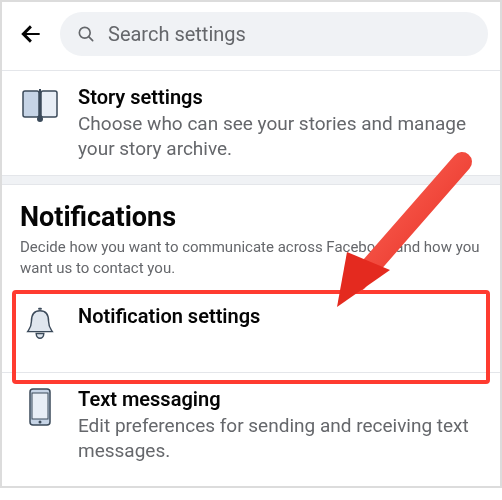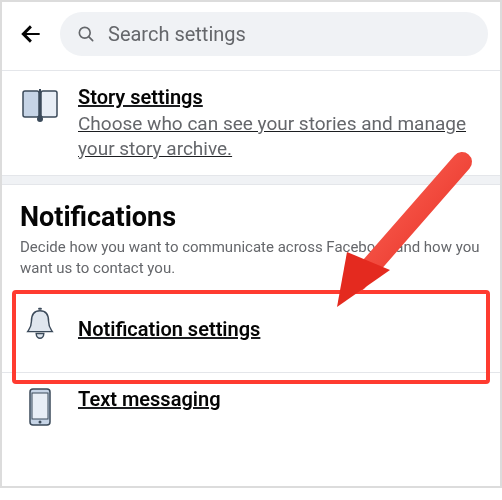--- a/index.html
+++ b/index.html
@@ -4,21 +4,21 @@
 <style>
   * { box-sizing: border-box; margin: 0; padding: 0; }
   html, body { width: 502px; height: 500px; font-family: -apple-system, BlinkMacSystemFont, "Segoe UI", Roboto, Helvetica, Arial, sans-serif; background: #fff; color: #1c1e21; }
   .frame { width: 502px; height: 488px; border: 2px solid #dcdcdc; position: relative; overflow: hidden; background: #fff; }
   .header { display: flex; align-items: center; padding: 10px 12px 14px 12px; gap: 12px; }
   .back { width: 34px; height: 34px; display: flex; align-items: center; justify-content: center; }
   .search-pill { flex: 1; background: #f0f2f5; border-radius: 24px; height: 44px; display: flex; align-items: center; padding: 0 16px; color: #65676b; gap: 12px; }
   .search-pill .ph { font-size: 20px; color: #65676b; }
   .divider { height: 1px; background: #e4e6ea; }
   .thick-divider { height: 10px; background: #f0f2f5; border-top: 1px solid #e4e6ea; border-bottom: 1px solid #e4e6ea; }
-  .row { display: flex; align-items: flex-start; padding: 14px 18px; gap: 18px; text-decoration: underline; }
+  .row { display: flex; align-items: flex-start; padding: 14px 18px; gap: 18px; }
   .row .icon { width: 40px; height: 40px; flex: 0 0 40px; display: flex; align-items: center; justify-content: center; }
   .row .text { flex: 1; }
   .row .title { font-size: 20px; font-weight: 600; color: #050505; line-height: 1.2; margin-bottom: 3px; }
   .row .sub { font-size: 19px; color: #65676b; line-height: 1.3; }
   .section { padding: 16px 18px 8px 18px; }
   .section .h { font-size: 27px; font-weight: 700; color: #050505; margin-bottom: 4px; }
   .section .d { font-size: 15px; color: #65676b; line-height: 1.35; }
   .highlight-box { position: absolute; border: 4px solid #ff3b30; border-radius: 4px; pointer-events: none; }
   .arrow-svg { position: absolute; pointer-events: none; }
 </style>
@@ -59,21 +59,21 @@
     </div>
   </div>
 
   <div class="thick-divider"></div>
 
   <div class="section">
     <div class="h">Notifications</div>
     <div class="d">Decide how you want to communicate across Facebook and how you want us to contact you.</div>
   </div>
 
-  <div class="row" style="padding-top:18px; padding-bottom:28px;align-items:flex-end;">
+  <div class="row" style="padding-top:18px; padding-bottom:28px;">
     <div class="icon">
       <svg width="38" height="38" viewBox="0 0 40 40">
         <path d="M20 6 C14 6 11 10 11 17 C11 23 9 25 7 28 L33 28 C31 25 29 23 29 17 C29 10 26 6 20 6 Z" fill="#dfe6ee" stroke="#3b4a5a" stroke-width="1.5"></path>
         <path d="M16 30 C16 33 18 35 20 35 C22 35 24 33 24 30 Z" fill="#dfe6ee" stroke="#3b4a5a" stroke-width="1.5"></path>
         <line x1="19" y1="4" x2="21" y2="4" stroke="#3b4a5a" stroke-width="2" stroke-linecap="round"></line>
       </svg>
     </div>
     <div class="text">
       <div class="title">Notification settings</div>
     </div>
@@ -84,20 +84,21 @@
   <div class="row">
     <div class="icon">
       <svg width="34" height="40" viewBox="0 0 30 40">
         <rect x="5" y="2" width="20" height="36" rx="3" fill="#c6d4e6" stroke="#3b4a5a" stroke-width="1.5"></rect>
         <rect x="7" y="6" width="16" height="26" fill="#e8eef6" stroke="#3b4a5a" stroke-width="1"></rect>
         <circle cx="15" cy="35" r="1.5" fill="#3b4a5a"></circle>
       </svg>
     </div>
     <div class="text">
       <div class="title">Text messaging</div>
+      <div class="sub">Edit preferences for sending and receiving text messages.</div>
     </div>
   </div>
 
   <div class="highlight-box" style="left:10px; top:288px; width:478px; height:94px;"></div>
 
   <svg class="arrow-svg" style="left:300px; top:140px; width:180px; height:180px;" viewBox="0 0 180 180">
     <defs>
       <linearGradient id="ag" x1="0" y1="0" x2="1" y2="1">
         <stop offset="0%" stop-color="#ff6a5c"></stop>
         <stop offset="100%" stop-color="#e42a1f"></stop>

